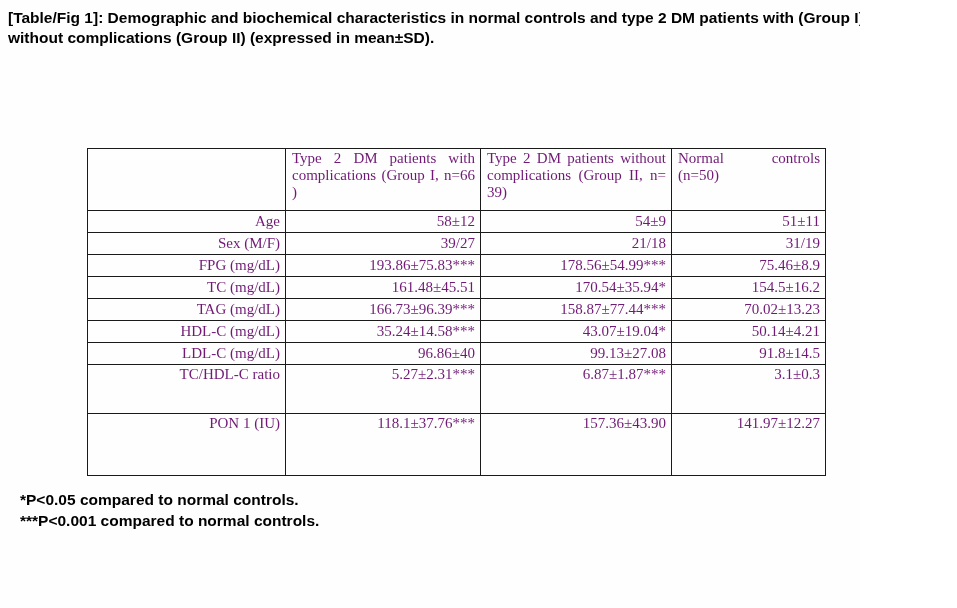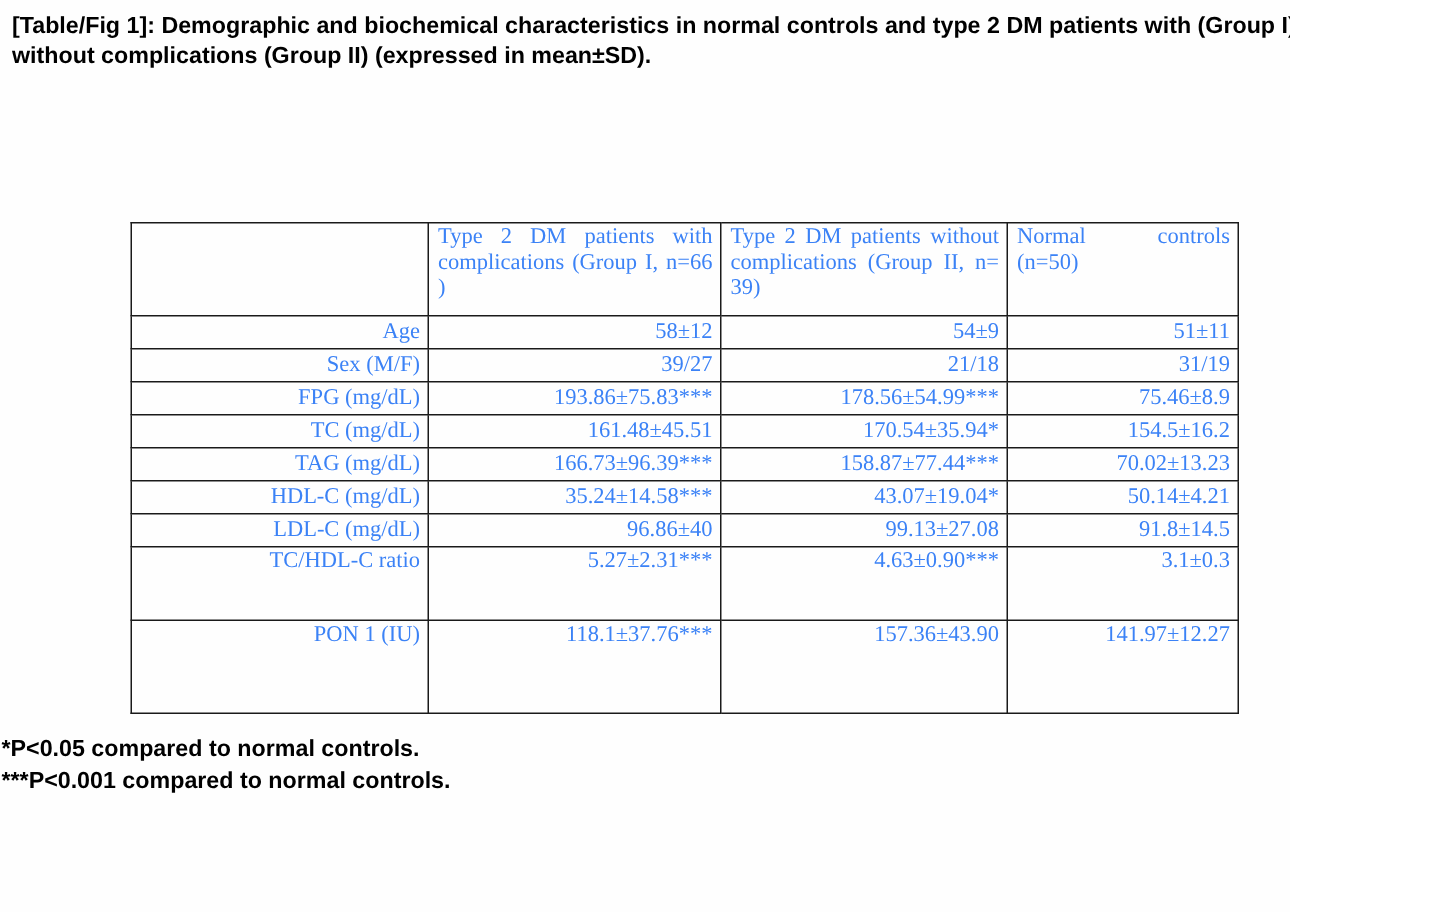--- a/index.html
+++ b/index.html
@@ -24,21 +24,21 @@
   }
   table.data {
     position: absolute;
     left: 87px;
     top: 148px;
     width: 738px;
     border-collapse: collapse;
     table-layout: fixed;
     font-family: "Liberation Serif", serif;
     font-size: 15px;
-    color: #3b82f6;
+    color: #701a75;
   }
   table.data col.c1 { width: 198px; }
   table.data col.c2 { width: 195px; }
   table.data col.c3 { width: 191px; }
   table.data col.c4 { width: 154px; }
   table.data th, table.data td {
     border: 1.5px solid #1a1a1a;
     padding: 1px 5px 1px 6px;
     text-align: right;
     font-weight: normal;
@@ -48,21 +48,21 @@
   table.data th {
     vertical-align: top;
     text-align: justify;
     height: 59px;
   }
   tr.r-normal td { height: 19px; }
   tr.r-tall td { height: 46px; vertical-align: top; }
   tr.r-xtall td { height: 59px; vertical-align: top; }
   .footnotes {
     position: absolute;
-    left: 1px;
+    left: 20px;
     top: 489px;
     font-family: "Liberation Sans", sans-serif;
     font-weight: bold;
     font-size: 15.5px;
     line-height: 21px;
     color: #000;
   }
 </style>
 </head>
 <body>
@@ -125,21 +125,21 @@
       </tr>
       <tr class="r-normal">
         <td>LDL-C (mg/dL)</td>
         <td>96.86±40</td>
         <td>99.13±27.08</td>
         <td>91.8±14.5</td>
       </tr>
       <tr class="r-tall">
         <td>TC/HDL-C ratio</td>
         <td>5.27±2.31***</td>
-        <td>4.63±0.90***</td>
+        <td>6.87±1.87***</td>
         <td>3.1±0.3</td>
       </tr>
       <tr class="r-xtall">
         <td>PON 1 (IU)</td>
         <td>118.1±37.76***</td>
         <td>157.36±43.90</td>
         <td>141.97±12.27</td>
       </tr>
     </tbody>
   </table>

